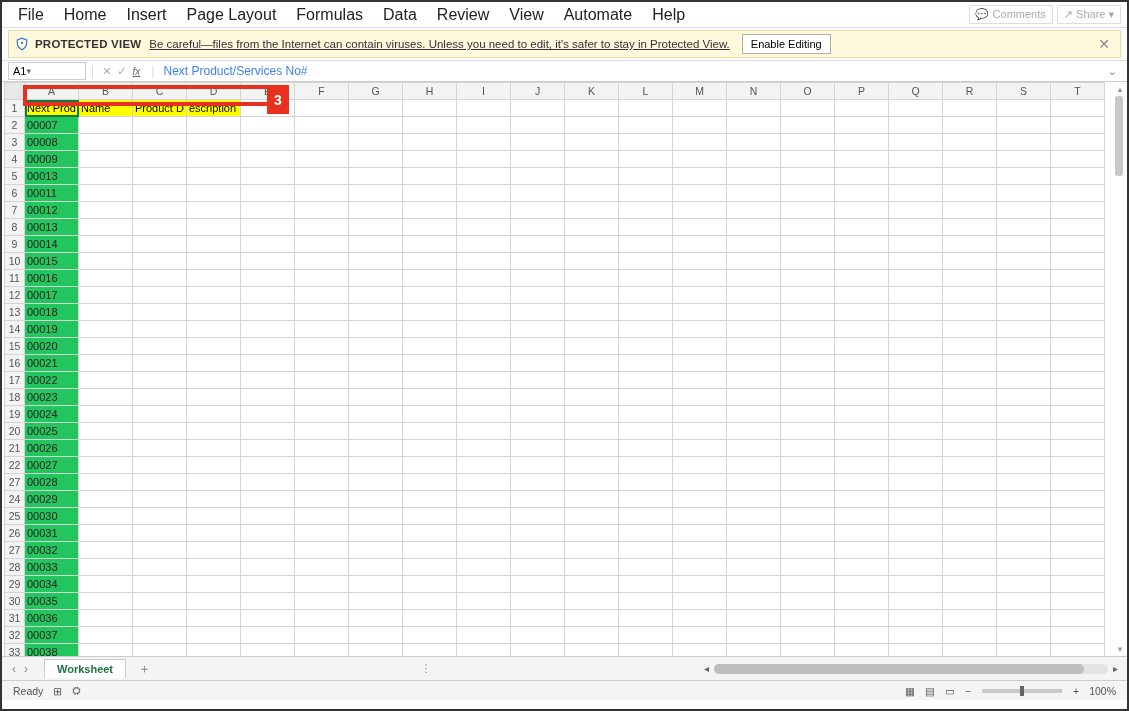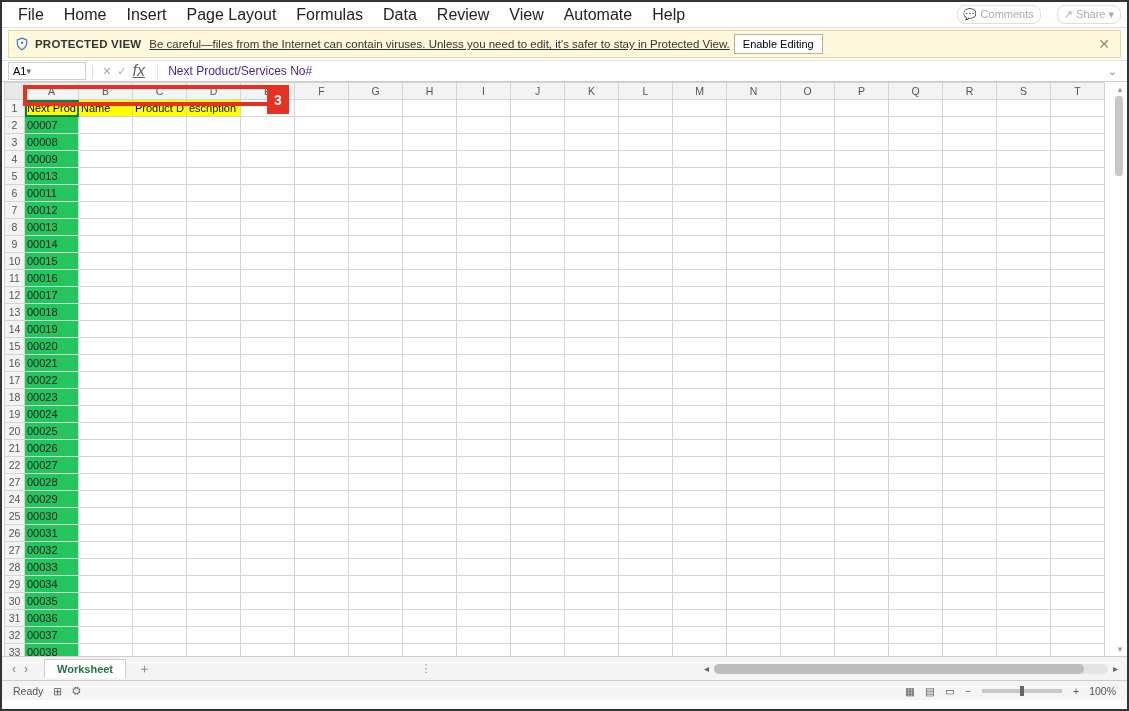--- a/index.html
+++ b/index.html
@@ -1,33 +1,33 @@
 <!DOCTYPE html>
 <html><head>
 <meta charset="utf-8">
 <style>
   * { box-sizing: border-box; margin: 0; padding: 0; }
   body { font-family: "Segoe UI", Arial, sans-serif; font-size: 12px; background: #fff; width: 1129px; height: 711px; overflow: hidden; border: 2px solid #333; position: relative; }
   .ribbon-tabs { display: flex; align-items: center; height: 26px; background: #fff; border-bottom: 1px solid #ddd; padding: 0 6px; }
   .ribbon-tabs .tab { padding: 4px 10px; cursor: pointer; color: #222; font-size: 16px; }
   .ribbon-tabs .spacer { flex: 1; }
-  .ribbon-tabs .right-btn { color: #aaa; font-size: 11px; padding: 2px 6px; border: 1px solid #ddd; border-radius: 8px; margin-left: 16px; }
+  .ribbon-tabs .right-btn { color: #aaa; font-size: 11px; padding: 2px 6px; border: 1px solid #ddd; border-radius: 1px; margin-left: 4px; }
   .protected-bar { display: flex; align-items: center; background: #fff8dc; border: 1px solid #e6dba0; height: 28px; margin: 2px 6px; padding: 0 6px; font-size: 11.5px; color: #333; }
   .protected-bar .shield { width: 14px; height: 14px; margin-right: 6px; display:flex; align-items:center; justify-content:center; color:#2b7cd3;}
   .protected-bar .pv-label { font-weight: 600; text-transform: uppercase; letter-spacing: 0.2px; margin-right: 8px; }
-  .protected-bar .pv-msg { text-decoration: underline; color: #333; }
+  .protected-bar .pv-msg { text-decoration: underline; color: #333; margin-right: 8px; }
   .protected-bar .enable-btn { border: 1px solid #b5b099; background: #fff; padding: 3px 8px; font-size: 11px; cursor: pointer; margin-left: 4px; }
   .protected-bar .close-x { margin-left: auto; font-size: 14px; color: #888; cursor: pointer; padding: 0 4px; }
   .formula-bar { display: flex; align-items: center; height: 22px; border-top:1px solid #ddd; border-bottom: 1px solid #ccc; background:#fff; padding: 0 6px; font-size: 12px; }
   .name-box { width: 78px; border: 1px solid #ccc; font-size:11px; height:18px; padding: 0 4px; background:#fff; display:flex; align-items:center; justify-content:flex-start;}
   .name-box .caret { font-size:9px; color:#666;}
   .fb-sep { color:#ddd; margin:0 5px; }
   .fb-ctrl { color:#aaa; font-size:11px; padding:0 3px; cursor:pointer;}
-  .fx-label { font-style: italic; color: #666; margin: 0 6px 0 3px; font-size:16px;text-decoration:underline;}
-  .fb-value { flex:1; font-size:12px; color:#4c1d95; padding-left:4px;}
+  .fx-label { font-style: italic; color: #666; margin: 0 6px 0 3px; font-size:10px;text-decoration:underline;}
+  .fb-value { flex:1; font-size:12px; color:#3b82f6; padding-left:4px;}
   .fb-expand { color:#888; font-size:11px; cursor:pointer; padding:0 4px;}
   .grid-area { position:relative; height:574px; overflow:hidden; background:#fff;}
   table.sheet { border-collapse: collapse; font-size: 11px; color:#222; table-layout:fixed; margin-left:2px;}
   table.sheet th, table.sheet td { border: 1px solid #d4d4d4; height:17px; padding:0 2px; overflow:hidden; white-space:nowrap; text-overflow:clip;}
   table.sheet th { background:#f3f3f3; font-weight:normal; text-align:center; color:#555; font-size:10.5px;}
   table.sheet th.rowhdr { width:20px; min-width:20px; text-align:center;}
   table.sheet th.corner { width:20px; background:#e8e8e8;}
   .colhdr { height:17px; }
   .hdr-yellow { background:#ffff00 !important; color:#000;}
   .rowdata-gray { background:#22c55e; }

